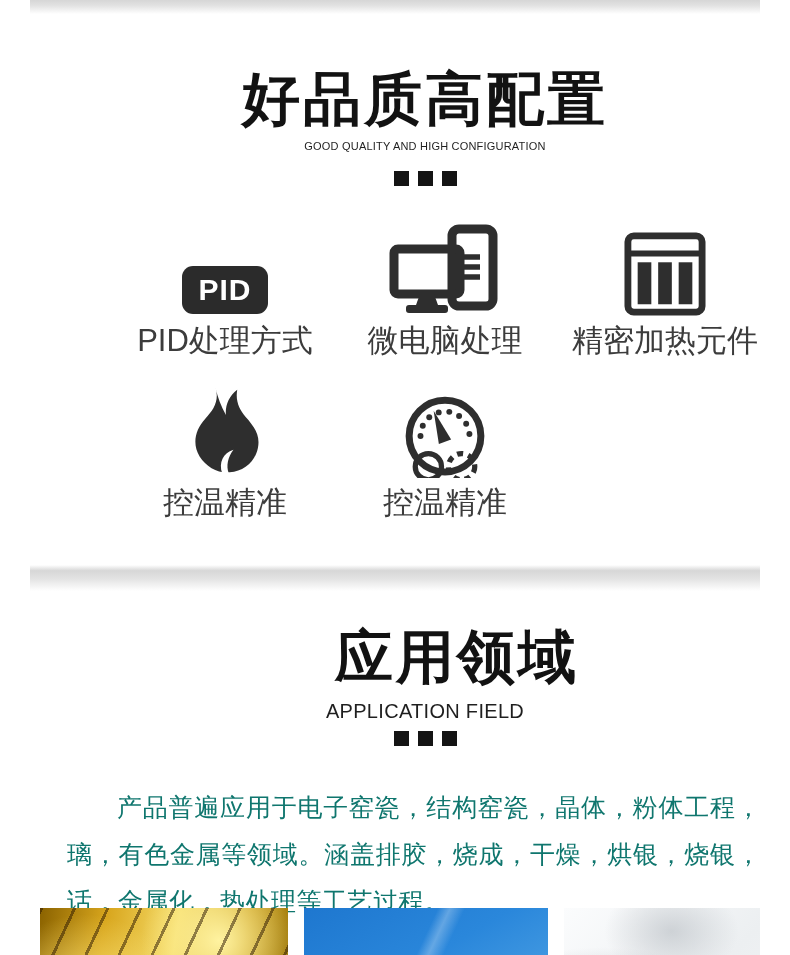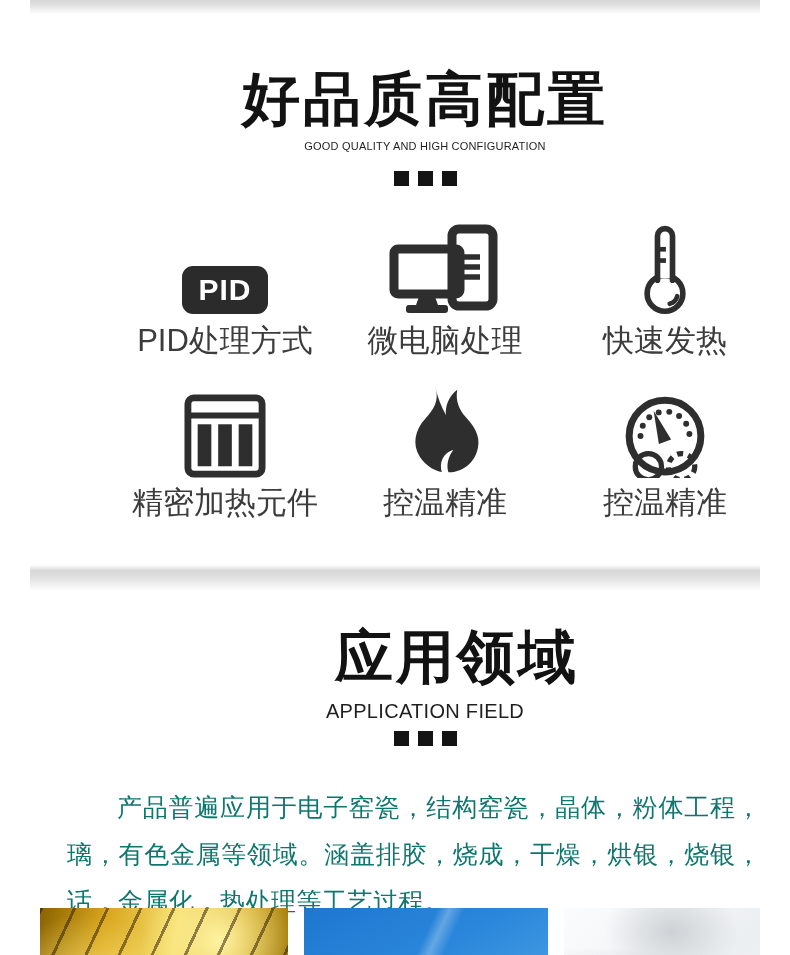--- a/index.html
+++ b/index.html
@@ -122,33 +122,20 @@
           <line class="st" x1="72" y1="33" x2="91" y2="33" stroke-width="5.5"></line>
           <line class="st" x1="72" y1="43" x2="91" y2="43" stroke-width="5.5"></line>
           <line class="st" x1="72" y1="53" x2="91" y2="53" stroke-width="5.5"></line>
           <path class="fl" d="M31 70 L45 70 L49 81 L27 81 Z"></path>
           <rect class="fl" x="17" y="81" width="42" height="8" rx="3"></rect>
         </svg>
       </div>
       <div class="feature-label">微电脑处理</div>
     </div>
 
-    <div class="feature">
-      <div class="icon-box">
-        <svg width="52" height="94" viewBox="0 0 52 100">
-          <circle cx="26" cy="76" r="19" fill="#ffffff" class="st" stroke-width="6"></circle>
-          <rect x="16" y="8" width="20" height="52" fill="#ffffff"></rect>
-          <path class="st" d="M18 62 L18 15 A8 8 0 0 1 34 15 L34 62" stroke-width="6" stroke-linecap="round"></path>
-          <line class="st" x1="17" y1="29" x2="27" y2="29" stroke-width="5"></line>
-          <line class="st" x1="17" y1="41" x2="27" y2="41" stroke-width="5"></line>
-          <path class="st" d="M31 87 A11 11 0 0 0 39 79" stroke-width="5" stroke-linecap="round"></path>
-        </svg>
-      </div>
-      <div class="feature-label">快速发热</div>
-    </div>
 
     <div class="feature">
       <div class="icon-box">
         <svg width="82" height="84" viewBox="0 0 84 86">
           <rect class="st" x="4" y="4" width="76" height="78" rx="6" fill="#ffffff" stroke-width="7"></rect>
           <line class="st" x1="4" y1="22" x2="80" y2="22" stroke-width="6"></line>
           <rect class="fl" x="14" y="31" width="14" height="43"></rect>
           <rect class="fl" x="35" y="31" width="14" height="43"></rect>
           <rect class="fl" x="56" y="31" width="14" height="43"></rect>
         </svg>

